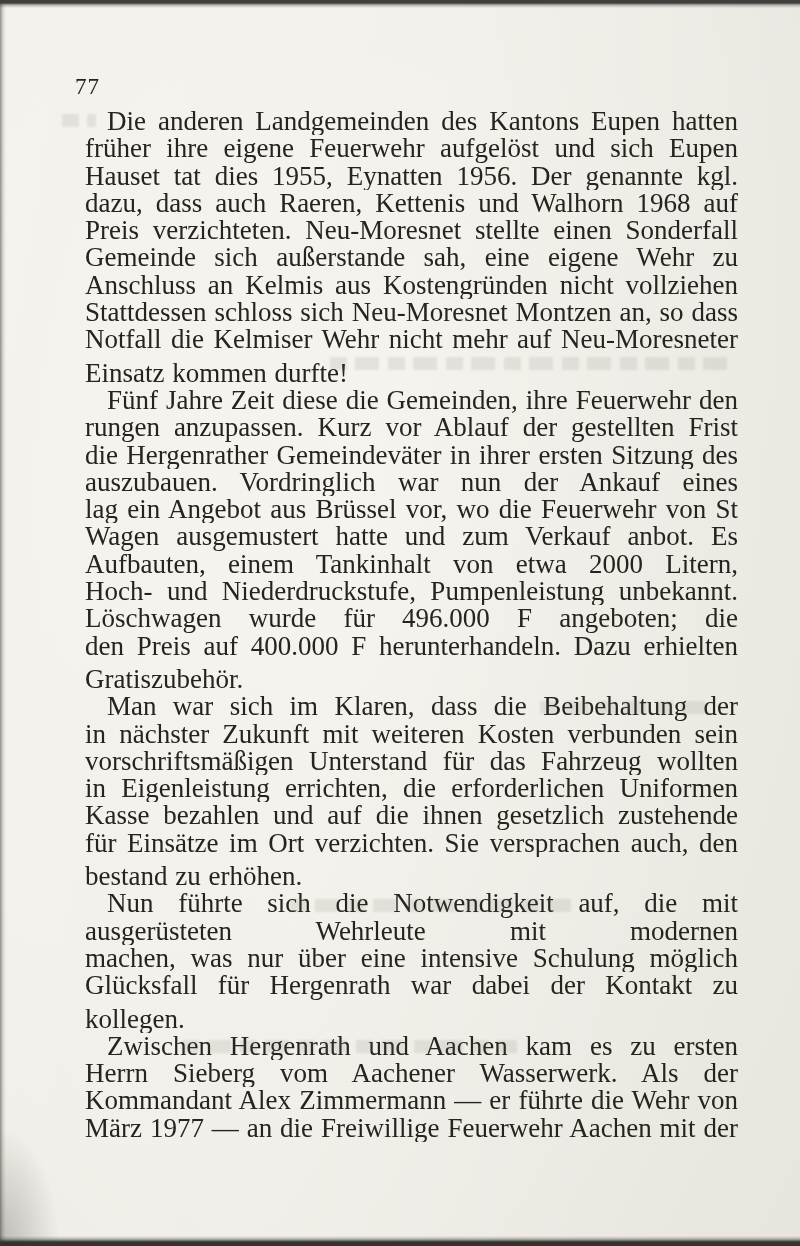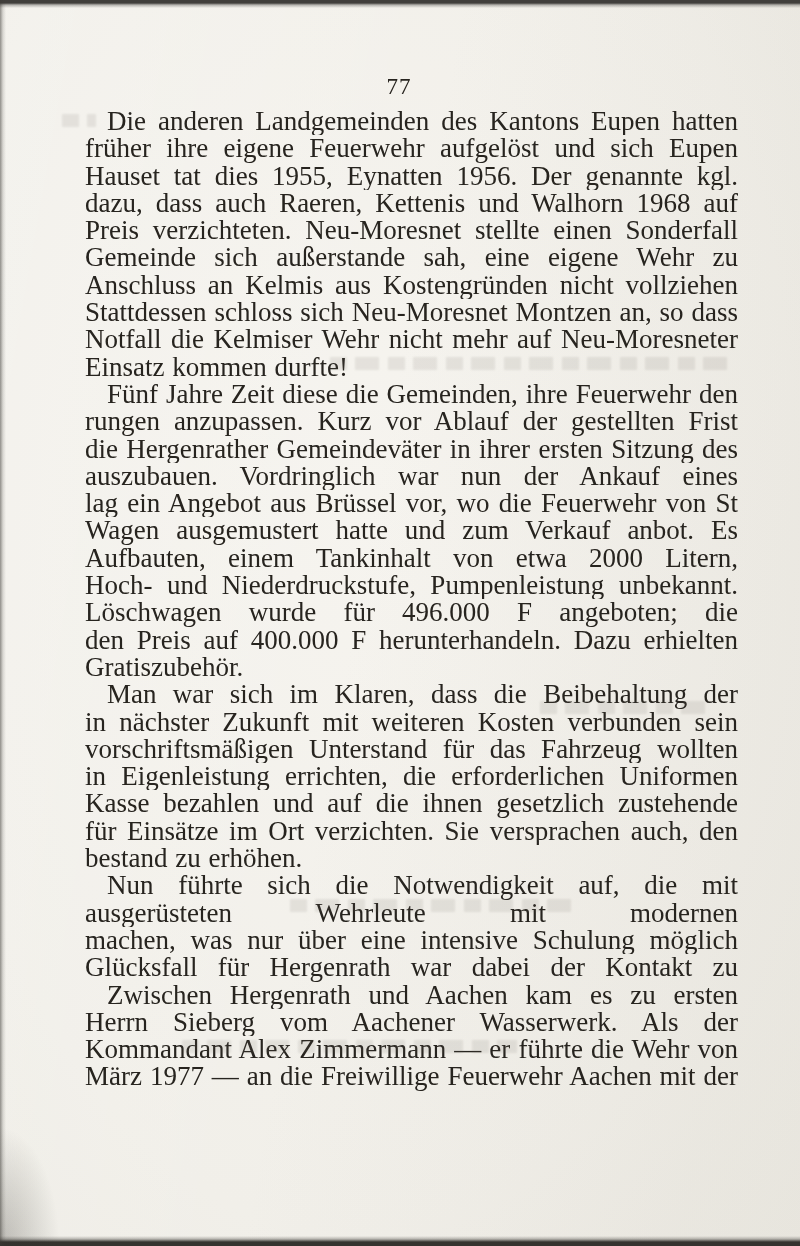--- a/index.html
+++ b/index.html
@@ -35,21 +35,21 @@
   }
   .corner-shade {
     position: absolute; left: 0; bottom: 0; width: 60px; height: 120px;
     background: radial-gradient(ellipse at 0% 100%, rgba(50,48,44,0.28), rgba(50,48,44,0) 70%);
   }
   .page-number {
     position: absolute;
     top: 74px;
     left: 75px;
     width: 648px;
-    text-align: center;
+    text-align: left;
     font-size: 23px;
     line-height: 26px;
     letter-spacing: 1px;
   }
   .text-block {
     position: absolute;
     left: 85px;
     top: 108px;
     width: 653px;
     font-size: 27px;
@@ -57,21 +57,21 @@
   .line {
     height: 27.3px;
     line-height: 27.3px;
     text-align: justify;
     text-align-last: justify;
     overflow: hidden;
     white-space: normal;
     word-spacing: 0.04em;
   }
   .line.first { text-indent: 22px; }
-  .line.last  { text-align-last: left; }
+  .line.last  { text-align-last: left; margin-top: 6px; }
   
   .ghost {
     position: absolute;
     height: 13px;
     opacity: 0.14;
     filter: blur(1.1px);
     background: repeating-linear-gradient(90deg,
       rgba(105,100,92,0.85) 0px, rgba(105,100,92,0.85) 17px,
       rgba(105,100,92,0) 17px, rgba(105,100,92,0) 25px,
       rgba(105,100,92,0.85) 25px, rgba(105,100,92,0.85) 49px,
@@ -123,20 +123,21 @@
         <div class="line">in Eigenleistung errichten, die erforderlichen Uniformen aus der eigenen</div>
         <div class="line">Kasse bezahlen und auf die ihnen gesetzlich zustehende Entschädigung</div>
         <div class="line">für Einsätze im Ort verzichten. Sie versprachen auch, den Mannschafts-</div>
         <div class="line last">bestand zu erhöhen.</div>
       </div>
       <div class="paragraph">
         <div class="line first">Nun führte sich die Notwendigkeit auf, die mit Löschfahrzeug</div>
         <div class="line">ausgerüsteten Wehrleute mit modernen Feuerlöschmethoden weiterhin zu</div>
         <div class="line">machen, was nur über eine intensive Schulung möglich war. Ein</div>
         <div class="line">Glücksfall für Hergenrath war dabei der Kontakt zu Aachener Berufs-</div>
+        <div class="line last">kollegen.</div>
       </div>
       <div class="paragraph">
         <div class="line first">Zwischen Hergenrath und Aachen kam es zu ersten Kontakten über</div>
         <div class="line">Herrn Sieberg vom Aachener Wasserwerk. Als der Hergenrather</div>
         <div class="line">Kommandant Alex Zimmermann — er führte die Wehr von 1963 bis</div>
         <div class="line">März 1977 — an die Freiwillige Feuerwehr Aachen mit der Bitte herantrat,</div>
       </div>
     </div>
 
   <div class="ghost ghost-1"></div>

